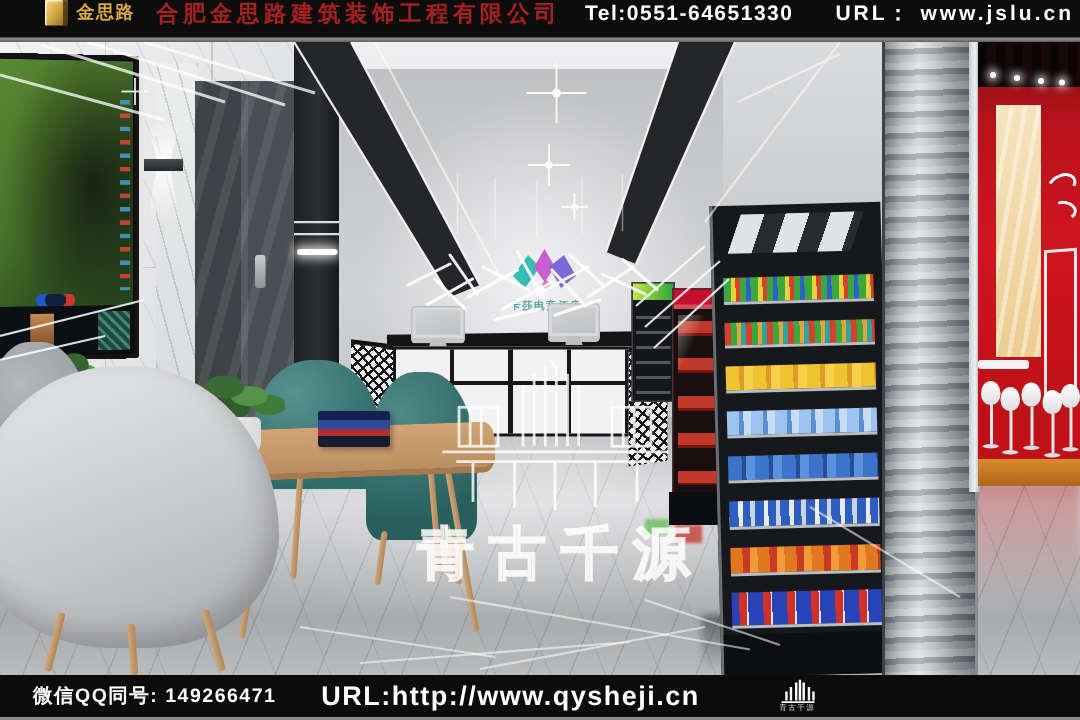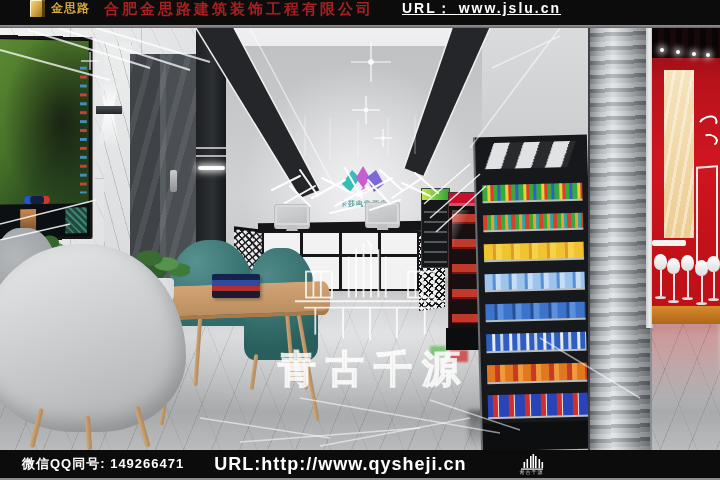--- a/index.html
+++ b/index.html
@@ -7,21 +7,21 @@
           font-family:"Liberation Sans","DejaVu Sans",sans-serif;}
   
   .topbar{position:absolute;top:0;left:0;width:720px;height:25px;background:#0c0c0c;
           display:flex;white-space:nowrap;}
   .tb-logo{width:15px;height:17px;margin-left:30px;border-radius:1px;
            background:linear-gradient(125deg,#f6dd8a 0%,#d8ab45 45%,#8a661e 100%);
            box-shadow:inset -3px 0 0 rgba(60,40,5,.75), inset 1px 1px 0 rgba(255,255,230,.8);}
   .tb-brand{color:#d8a93d;font-size:12px;font-weight:bold;margin-left:6px;letter-spacing:1px;}
   .tb-company{color:#a6201f;font-size:15px;font-weight:bold;letter-spacing:3px;margin-left:14px;}
   .tb-tel{color:#fff;font-size:14px;font-weight:bold;letter-spacing:1px;margin-left:16px;}
-  .tb-url{color:#fff;font-size:14px;font-weight:bold;letter-spacing:2px;margin-left:28px;text-decoration:underline;}
+  .tb-url{color:#fff;font-size:14px;font-weight:bold;letter-spacing:2px;margin-left:28px;}
   .topstrip{position:absolute;top:25px;left:0;width:720px;height:3px;
             background:linear-gradient(180deg,#98989a,#626264);}
   
   .scene{position:absolute;top:28px;left:0;width:720px;height:422px;background:#bfc0c2;overflow:hidden;}
   .scene *{position:absolute;}
   .ceiling{left:0;top:0;width:720px;height:168px;background:linear-gradient(180deg,#dadbdd,#c6c7c9);}
   .ceiling-center{left:200px;top:0;width:300px;height:170px;
      background:linear-gradient(180deg,#efeff1,#d4d5d7);
      clip-path:polygon(10% 0,94% 0,74% 100%,36% 100%);}
   .left-wall{left:0;top:0;width:232px;height:266px;
@@ -232,20 +232,21 @@
 </style>
 </head>
 <body>
 
 <div class="canvas">
 
   <div class="topbar">
     <div class="tb-logo"></div>
     <span class="tb-brand">金思路</span>
     <span class="tb-company">合肥金思路建筑装饰工程有限公司</span>
+    <span class="tb-tel">Tel:0551-64651330</span>
     <span class="tb-url">URL：  www.jslu.cn</span>
   </div>
   <div class="topstrip"></div>
 
   <div class="scene">
     <div class="ceiling"></div>
     <div class="ceiling-center"></div>
     <div class="left-wall"></div>
     <div class="marble-strip"></div>
     <div class="door">

